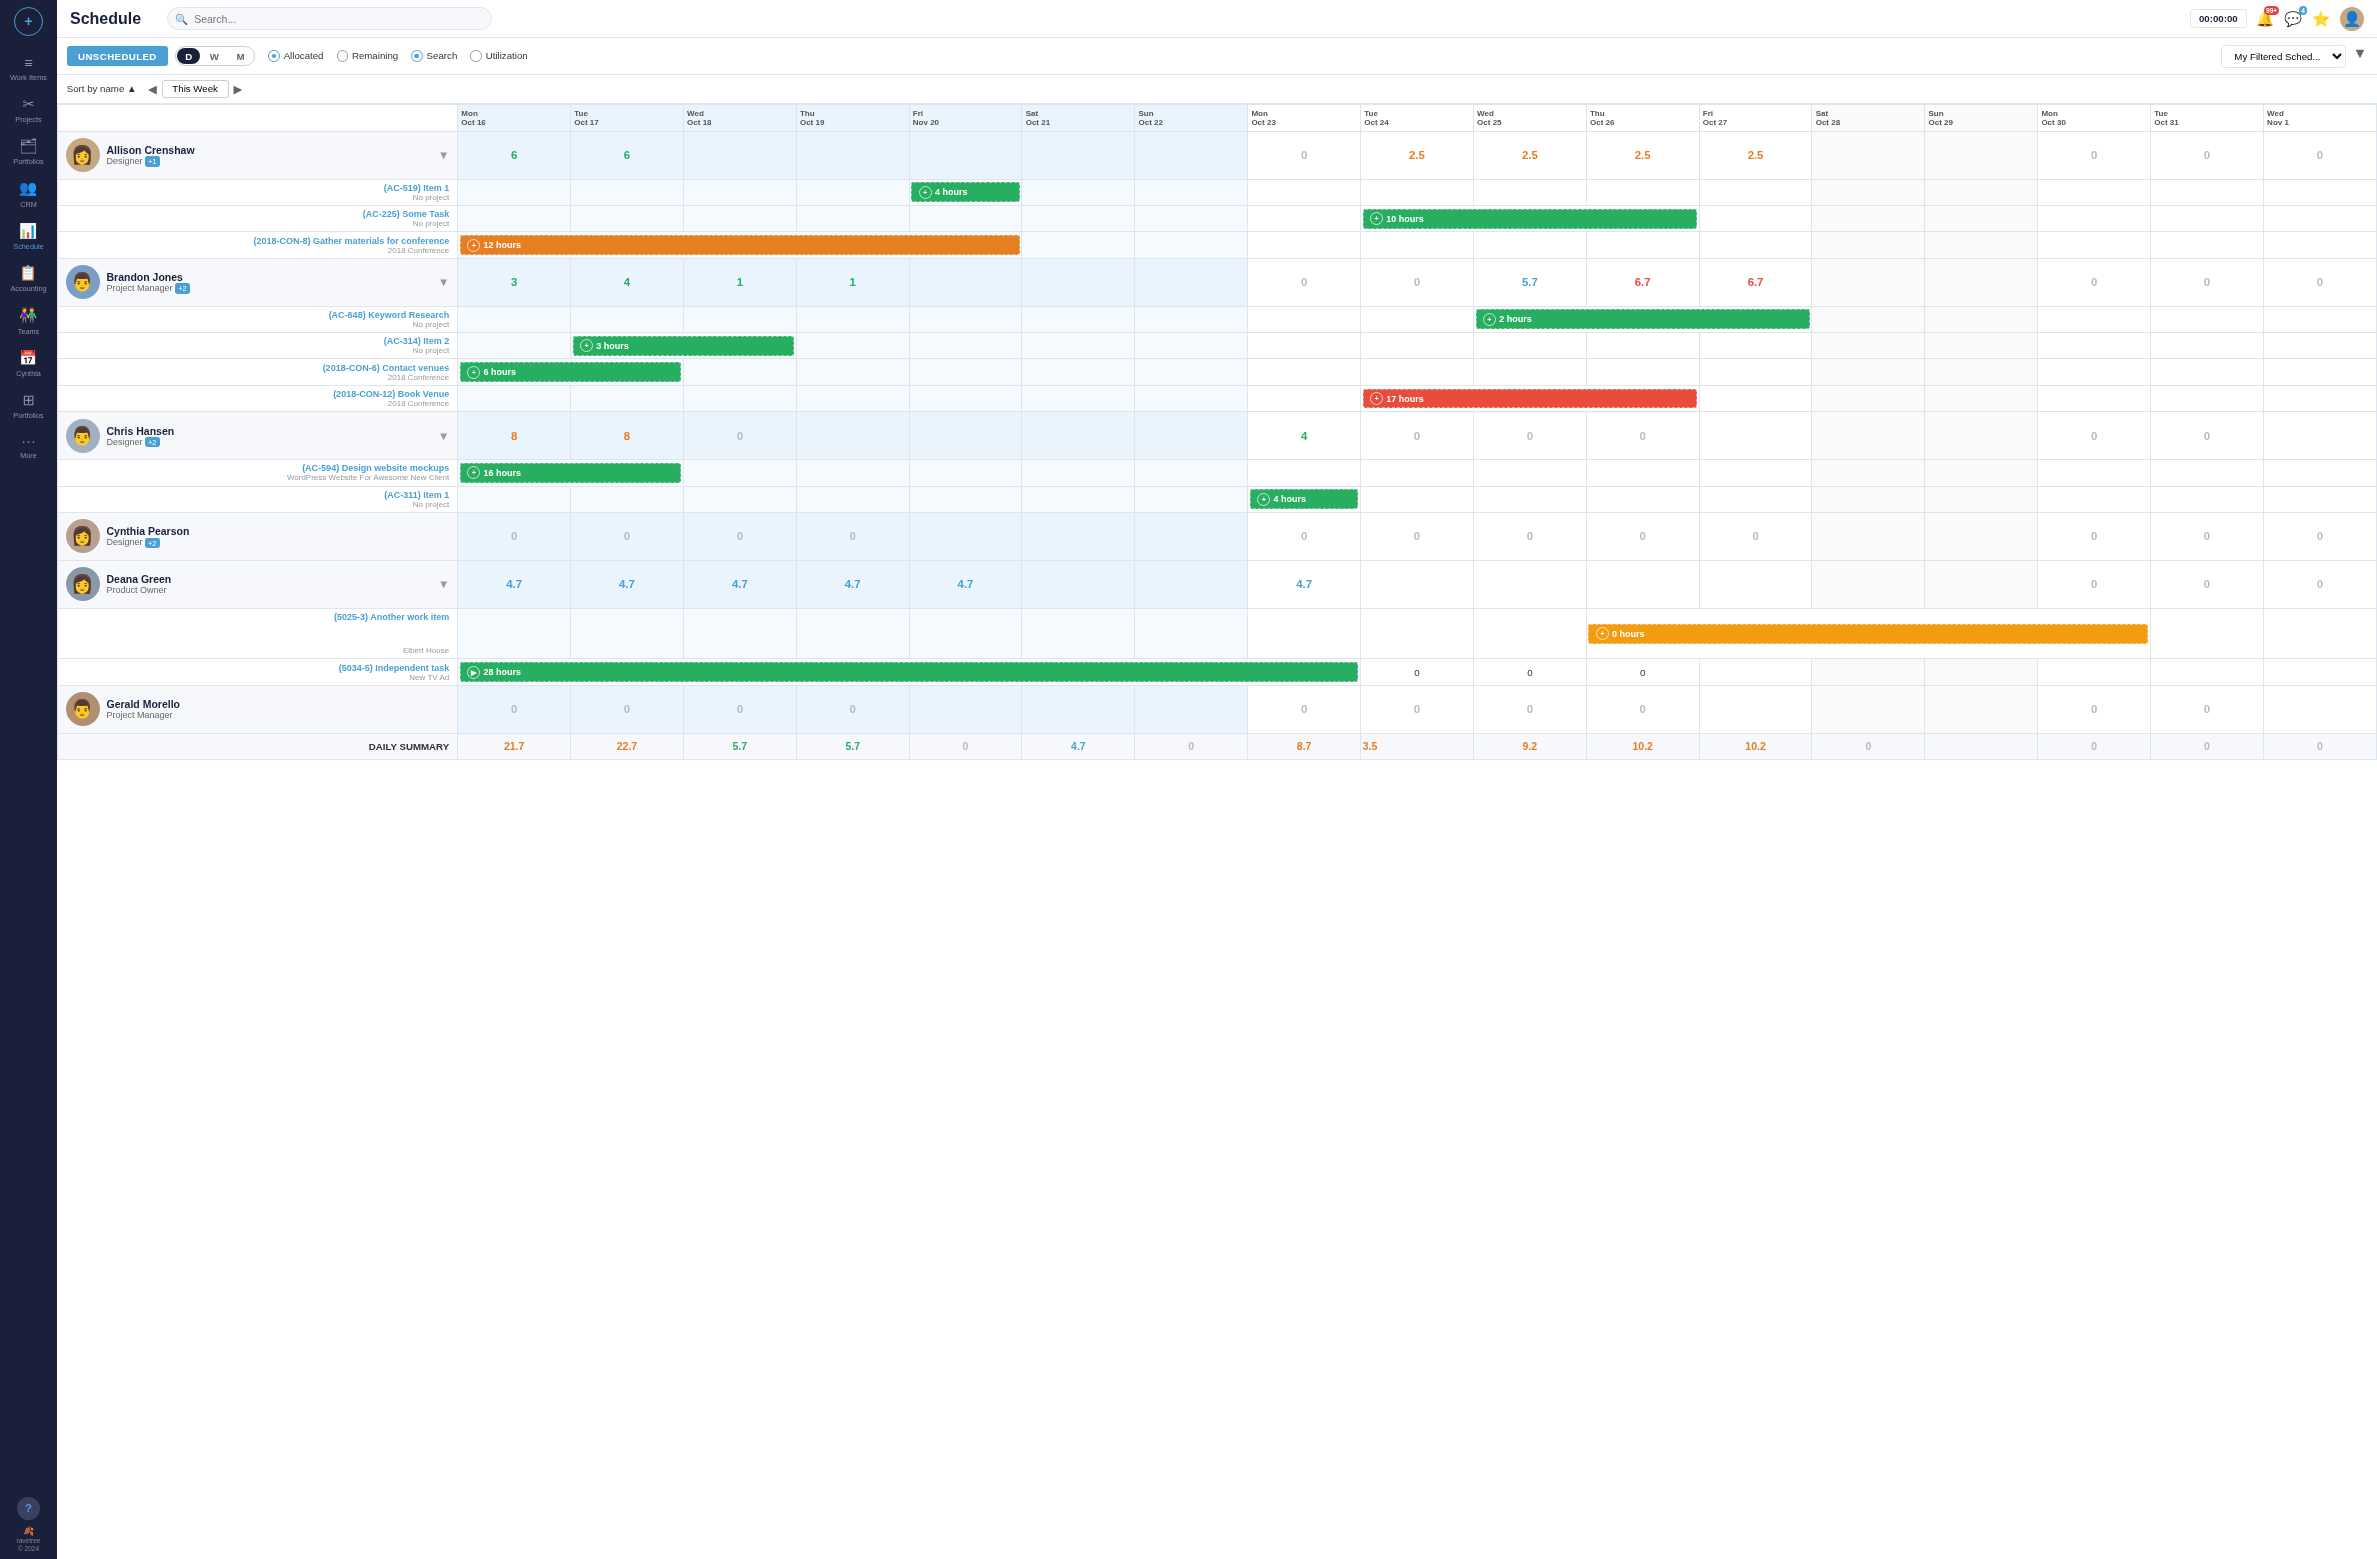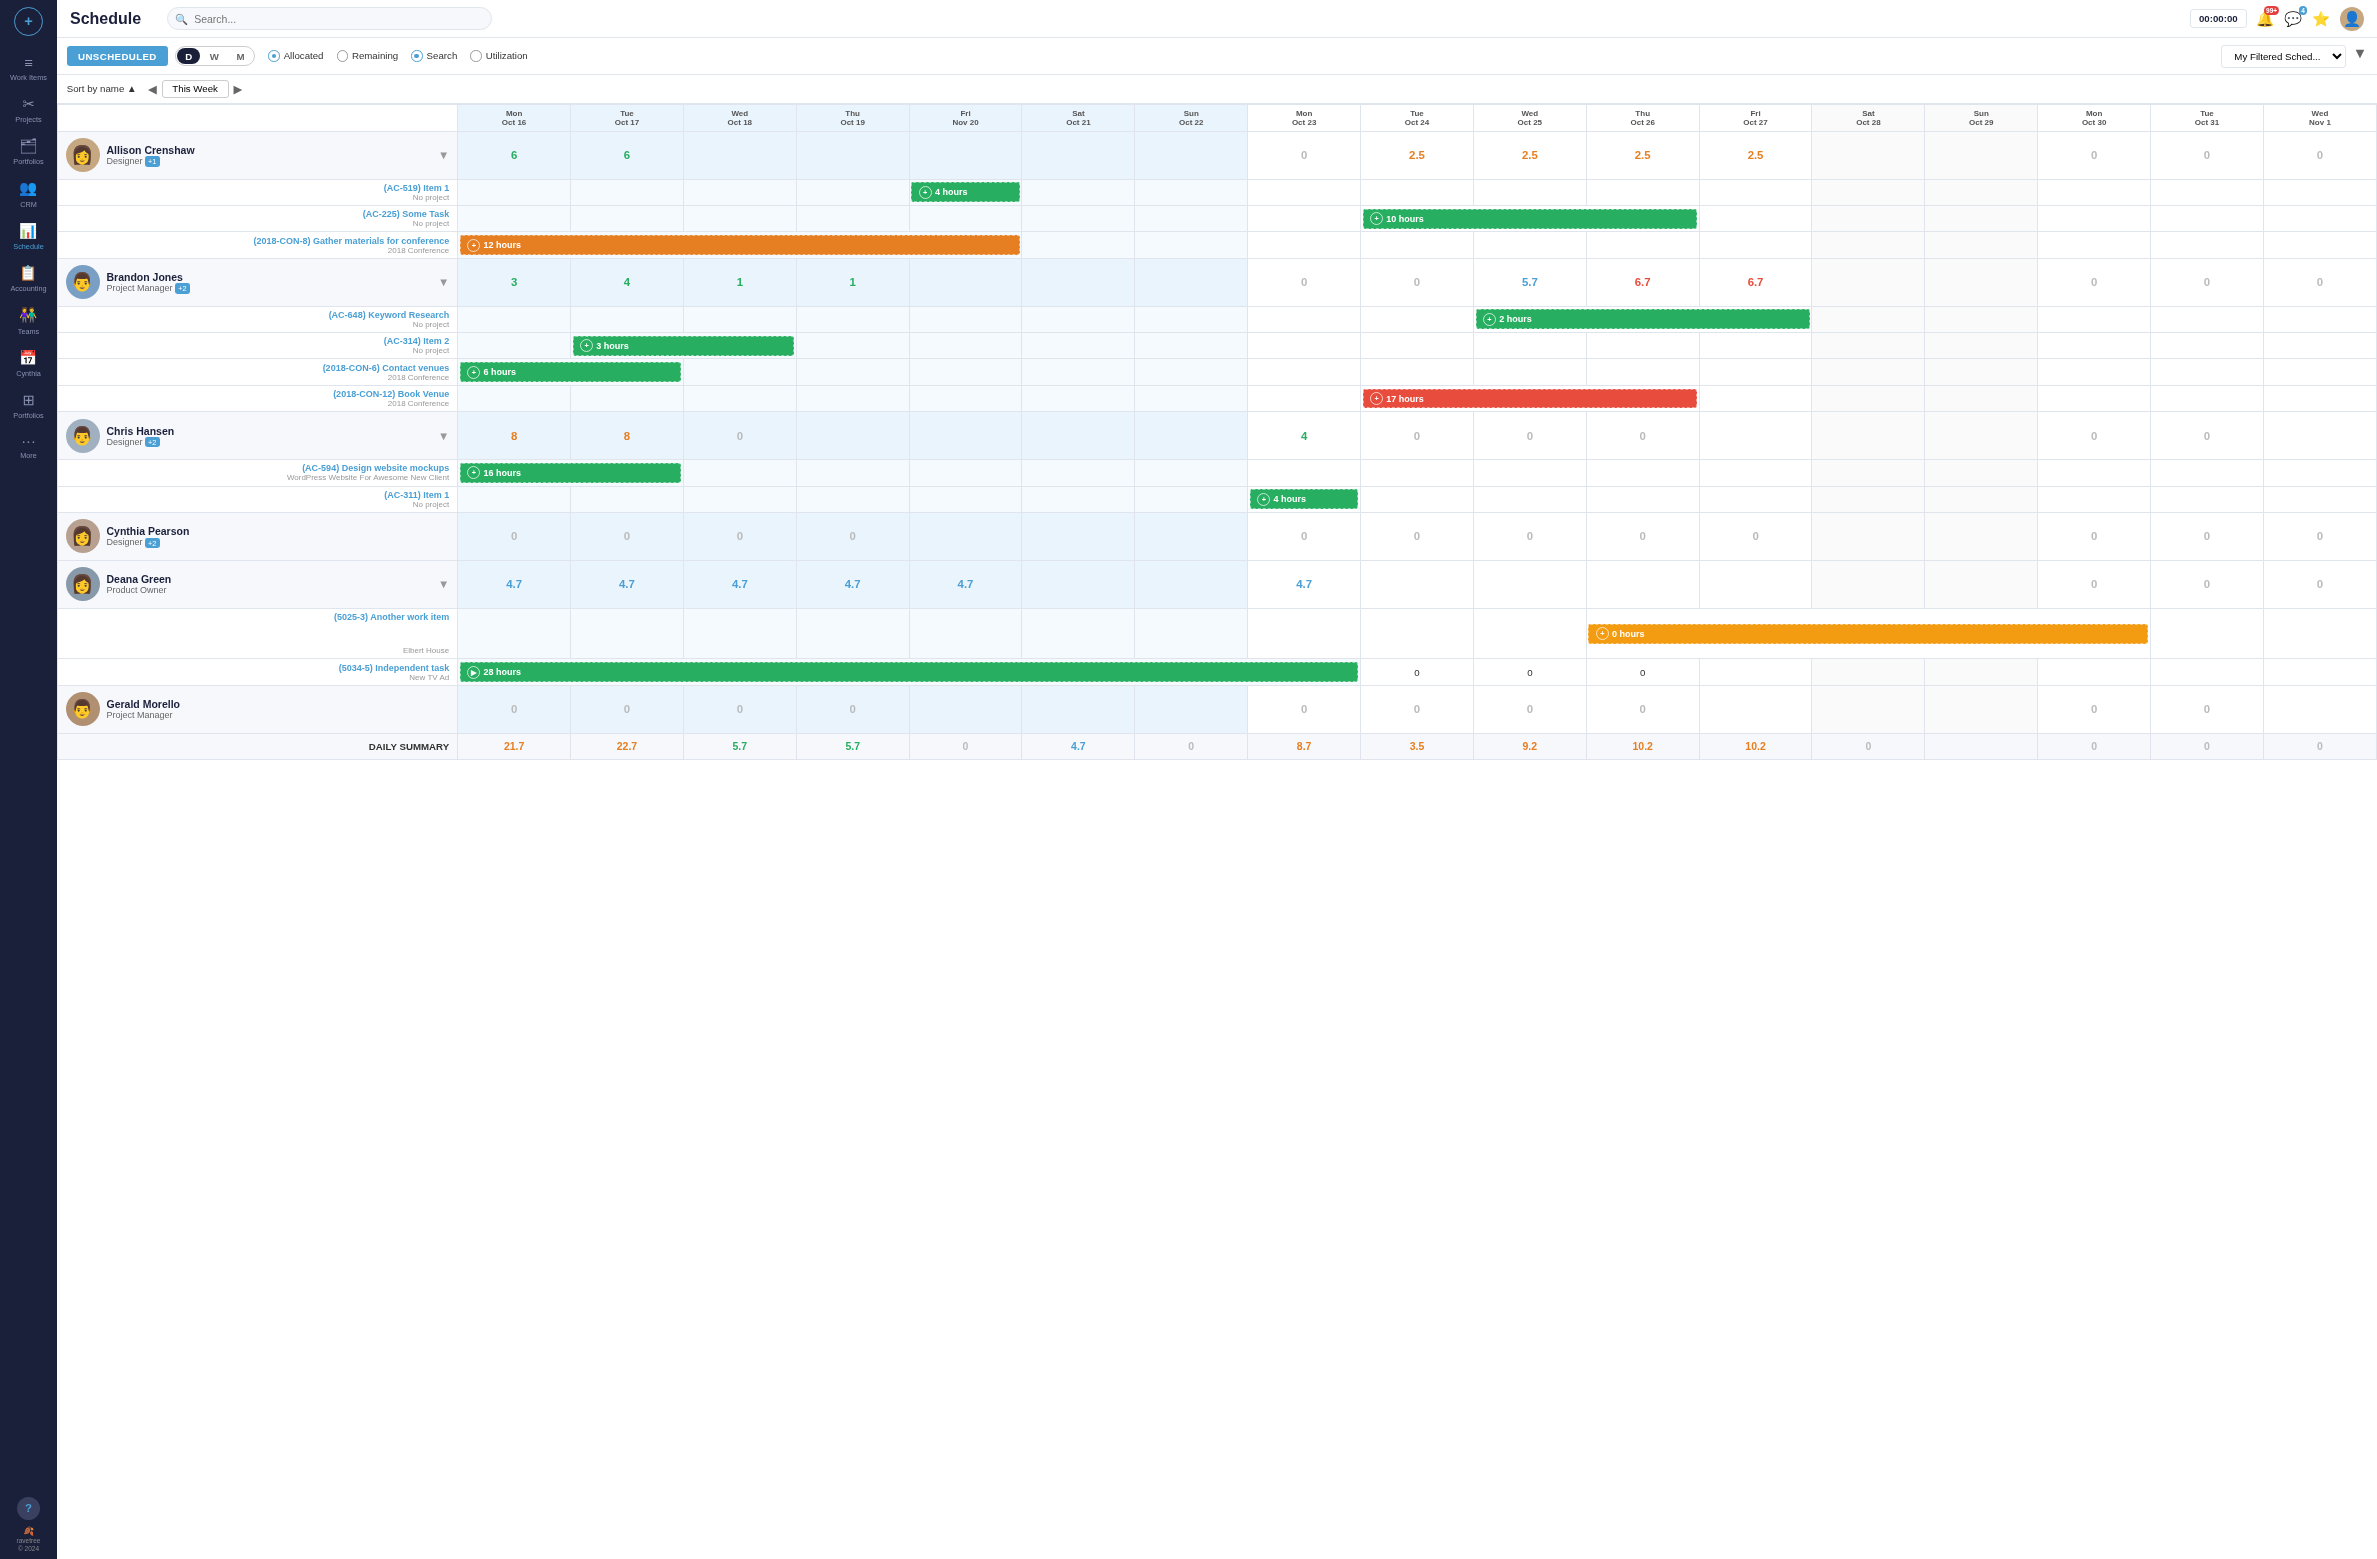--- a/index.html
+++ b/index.html
@@ -55,21 +55,21 @@
     .nav-arrow { cursor: pointer; color: #666; font-size: 11.4px; padding: 1.6px 4.9px; }
     .this-week-btn { border: 0.8px solid #ccc; border-radius: 3px; padding: 2.4px 9.7px; font-size: 9.7px; cursor: pointer; background: #fff; }
 
     
     .grid-container { flex: 1; overflow: auto; }
 
     table { border-collapse: collapse; width: 100%; table-layout: fixed; }
     td, th { border: 0.8px solid #e0e4ec; }
 
     .full-grid { border-collapse: collapse; min-width: max-content; }
-    .full-grid th { background: #fff; padding: 4px 3.2px; text-align: center; font-size: 8px; font-weight: 600; color: #555; border: 0.8px solid #e0e4ec; white-space: nowrap; }
+    .full-grid th { background: #fff; padding: 4px 3.2px; text-align: left; font-size: 8px; font-weight: 600; color: #555; border: 0.8px solid #e0e4ec; white-space: nowrap; }
     .full-grid th.cw { background: #eaf4fd; }
     .full-grid td { border: 0.8px solid #e0e4ec; vertical-align: middle; }
   </style>
 </head>
 <body>
 
 <div class="app-container">
 
   <div class="sidebar">
     <div class="sidebar-logo">+</div>
@@ -746,21 +746,21 @@
               <tr>
                 <td style="font-weight: 700; font-size: 9.7px; color: rgb(51, 51, 51); text-align: right; padding: 6.5px 8px; background: rgb(247, 248, 252); border: 0.8px solid rgb(224, 228, 236); position: sticky; left: 0px; z-index: 5;">DAILY SUMMARY</td>
                 <td style="text-align: center; padding: 6.5px 1.6px; font-size: 10.5px; font-weight: 700; color: rgb(230, 126, 34); border-width: 1.6px 0.8px 0.8px; border-style: solid; border-color: rgb(224, 228, 236); border-image: initial; background: rgb(247, 248, 252);">21.7</td>
                 <td style="text-align: center; padding: 6.5px 1.6px; font-size: 10.5px; font-weight: 700; color: rgb(230, 126, 34); border-width: 1.6px 0.8px 0.8px; border-style: solid; border-color: rgb(224, 228, 236); border-image: initial; background: rgb(247, 248, 252);">22.7</td>
                 <td style="text-align: center; padding: 6.5px 1.6px; font-size: 10.5px; font-weight: 700; color: rgb(39, 174, 96); border-width: 1.6px 0.8px 0.8px; border-style: solid; border-color: rgb(224, 228, 236); border-image: initial; background: rgb(247, 248, 252);">5.7</td>
                 <td style="text-align: center; padding: 6.5px 1.6px; font-size: 10.5px; font-weight: 700; color: rgb(39, 174, 96); border-width: 1.6px 0.8px 0.8px; border-style: solid; border-color: rgb(224, 228, 236); border-image: initial; background: rgb(247, 248, 252);">5.7</td>
                 <td style="text-align: center; padding: 6.5px 1.6px; font-size: 10.5px; font-weight: 700; color: rgb(187, 187, 187); border-width: 1.6px 0.8px 0.8px; border-style: solid; border-color: rgb(224, 228, 236); border-image: initial; background: rgb(247, 248, 252);">0</td>
                 <td style="text-align: center; padding: 6.5px 1.6px; font-size: 10.5px; font-weight: 700; color: rgb(74, 159, 212); border-width: 1.6px 0.8px 0.8px; border-style: solid; border-color: rgb(224, 228, 236); border-image: initial; background: rgb(247, 248, 252);">4.7</td>
                 <td style="text-align: center; padding: 6.5px 1.6px; font-size: 10.5px; font-weight: 700; color: rgb(187, 187, 187); border-width: 1.6px 0.8px 0.8px; border-style: solid; border-color: rgb(224, 228, 236); border-image: initial; background: rgb(247, 248, 252);">0</td>
                 <td style="text-align: center; padding: 6.5px 1.6px; font-size: 10.5px; font-weight: 700; color: rgb(230, 126, 34); border-width: 1.6px 0.8px 0.8px; border-style: solid; border-color: rgb(224, 228, 236); border-image: initial; background: rgb(247, 248, 252);">8.7</td>
-                <td style="text-align: center; padding: 6.5px 1.6px; font-size: 10.5px; font-weight: 700; color: rgb(230, 126, 34); border-width: 1.6px 0.8px 0.8px; border-style: solid; border-color: rgb(224, 228, 236); border-image: initial; background: rgb(247, 248, 252);">3.5</td>
+                <td style="padding: 6.5px 1.6px; font-size: 10.5px; font-weight: 700; color: rgb(230, 126, 34); border-width: 1.6px 0.8px 0.8px; border-style: solid; border-color: rgb(224, 228, 236); border-image: initial; background: rgb(247, 248, 252);">3.5</td>
                 <td style="text-align: center; padding: 6.5px 1.6px; font-size: 10.5px; font-weight: 700; color: rgb(230, 126, 34); border-width: 1.6px 0.8px 0.8px; border-style: solid; border-color: rgb(224, 228, 236); border-image: initial; background: rgb(247, 248, 252);">9.2</td>
                 <td style="text-align: center; padding: 6.5px 1.6px; font-size: 10.5px; font-weight: 700; color: rgb(230, 126, 34); border-width: 1.6px 0.8px 0.8px; border-style: solid; border-color: rgb(224, 228, 236); border-image: initial; background: rgb(247, 248, 252);">10.2</td>
                 <td style="text-align: center; padding: 6.5px 1.6px; font-size: 10.5px; font-weight: 700; color: rgb(230, 126, 34); border-width: 1.6px 0.8px 0.8px; border-style: solid; border-color: rgb(224, 228, 236); border-image: initial; background: rgb(247, 248, 252);">10.2</td>
                 <td style="text-align: center; padding: 6.5px 1.6px; font-size: 10.5px; font-weight: 700; color: rgb(187, 187, 187); border-width: 1.6px 0.8px 0.8px; border-style: solid; border-color: rgb(224, 228, 236); border-image: initial; background: rgb(247, 248, 252);">0</td>
                 <td style="text-align: center; padding: 6.5px 1.6px; font-size: 10.5px; font-weight: 700; color: rgb(51, 51, 51); border-width: 1.6px 0.8px 0.8px; border-style: solid; border-color: rgb(224, 228, 236); border-image: initial; background: rgb(247, 248, 252);"></td>
                 <td style="text-align: center; padding: 6.5px 1.6px; font-size: 10.5px; font-weight: 700; color: rgb(187, 187, 187); border-width: 1.6px 0.8px 0.8px; border-style: solid; border-color: rgb(224, 228, 236); border-image: initial; background: rgb(247, 248, 252);">0</td>
                 <td style="text-align: center; padding: 6.5px 1.6px; font-size: 10.5px; font-weight: 700; color: rgb(187, 187, 187); border-width: 1.6px 0.8px 0.8px; border-style: solid; border-color: rgb(224, 228, 236); border-image: initial; background: rgb(247, 248, 252);">0</td>
                 <td style="text-align: center; padding: 6.5px 1.6px; font-size: 10.5px; font-weight: 700; color: rgb(187, 187, 187); border-width: 1.6px 0.8px 0.8px; border-style: solid; border-color: rgb(224, 228, 236); border-image: initial; background: rgb(247, 248, 252);">0</td>
               </tr>
             </tbody>

